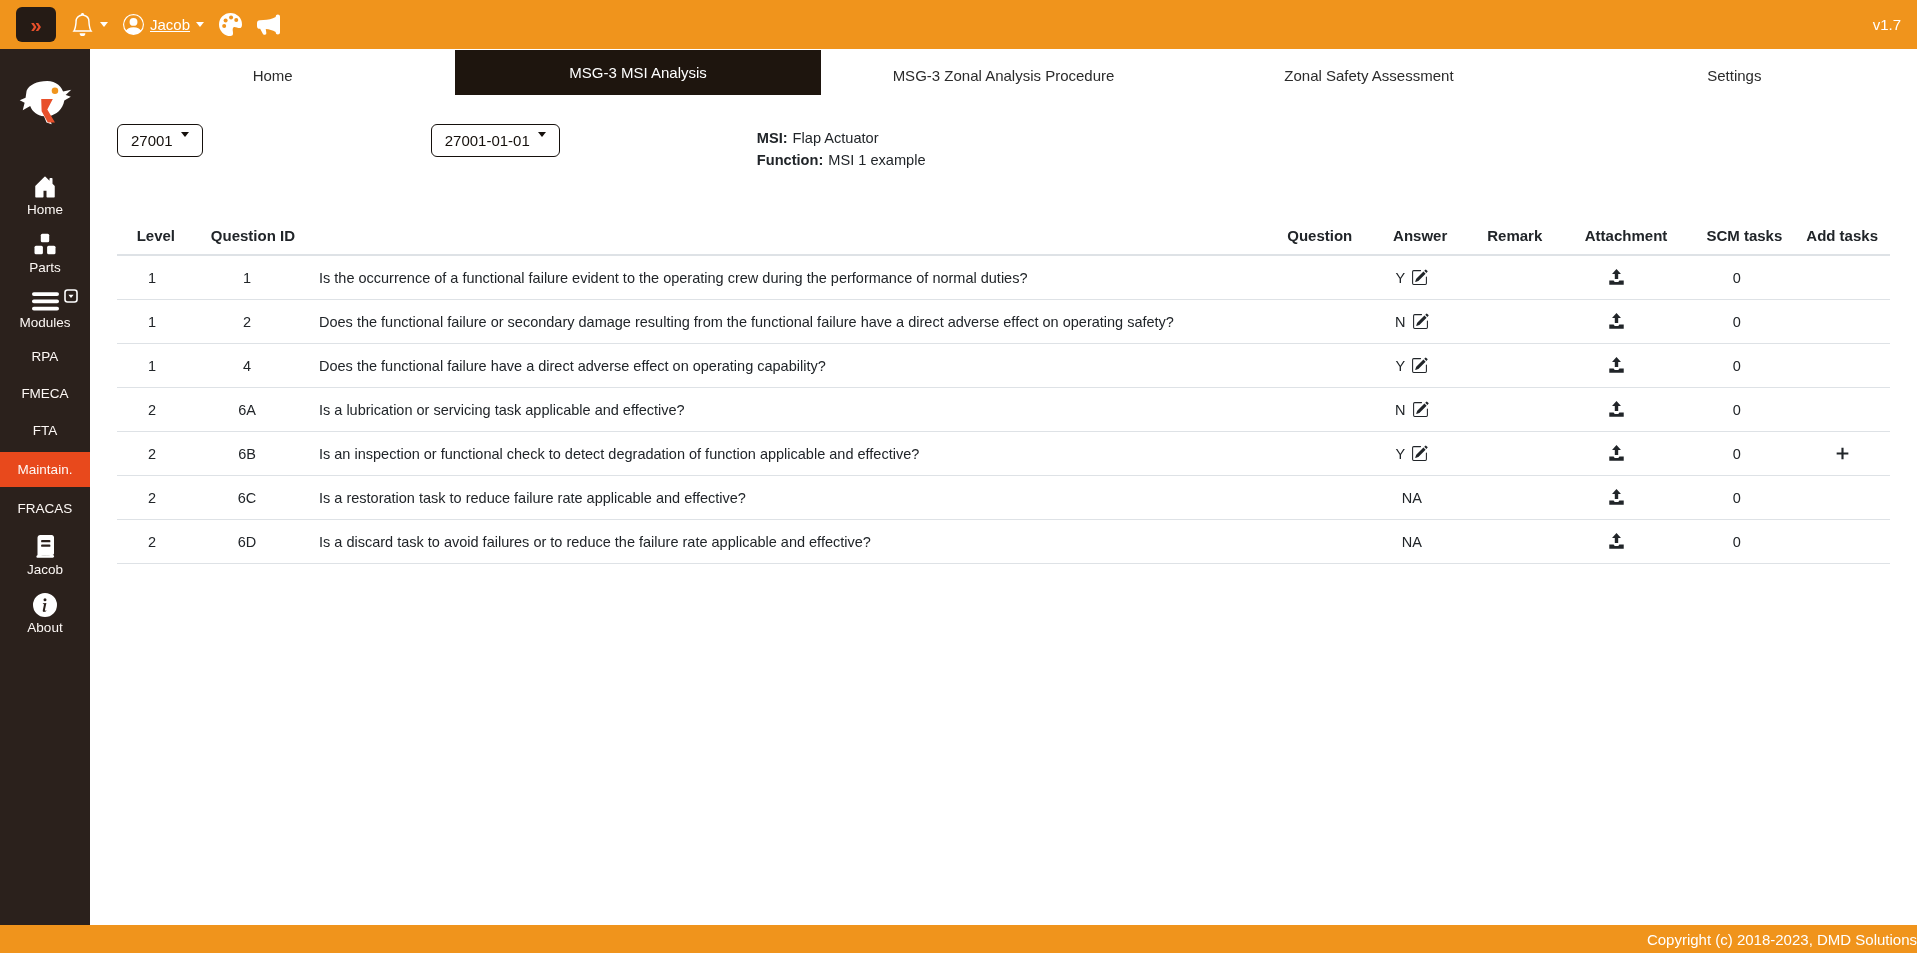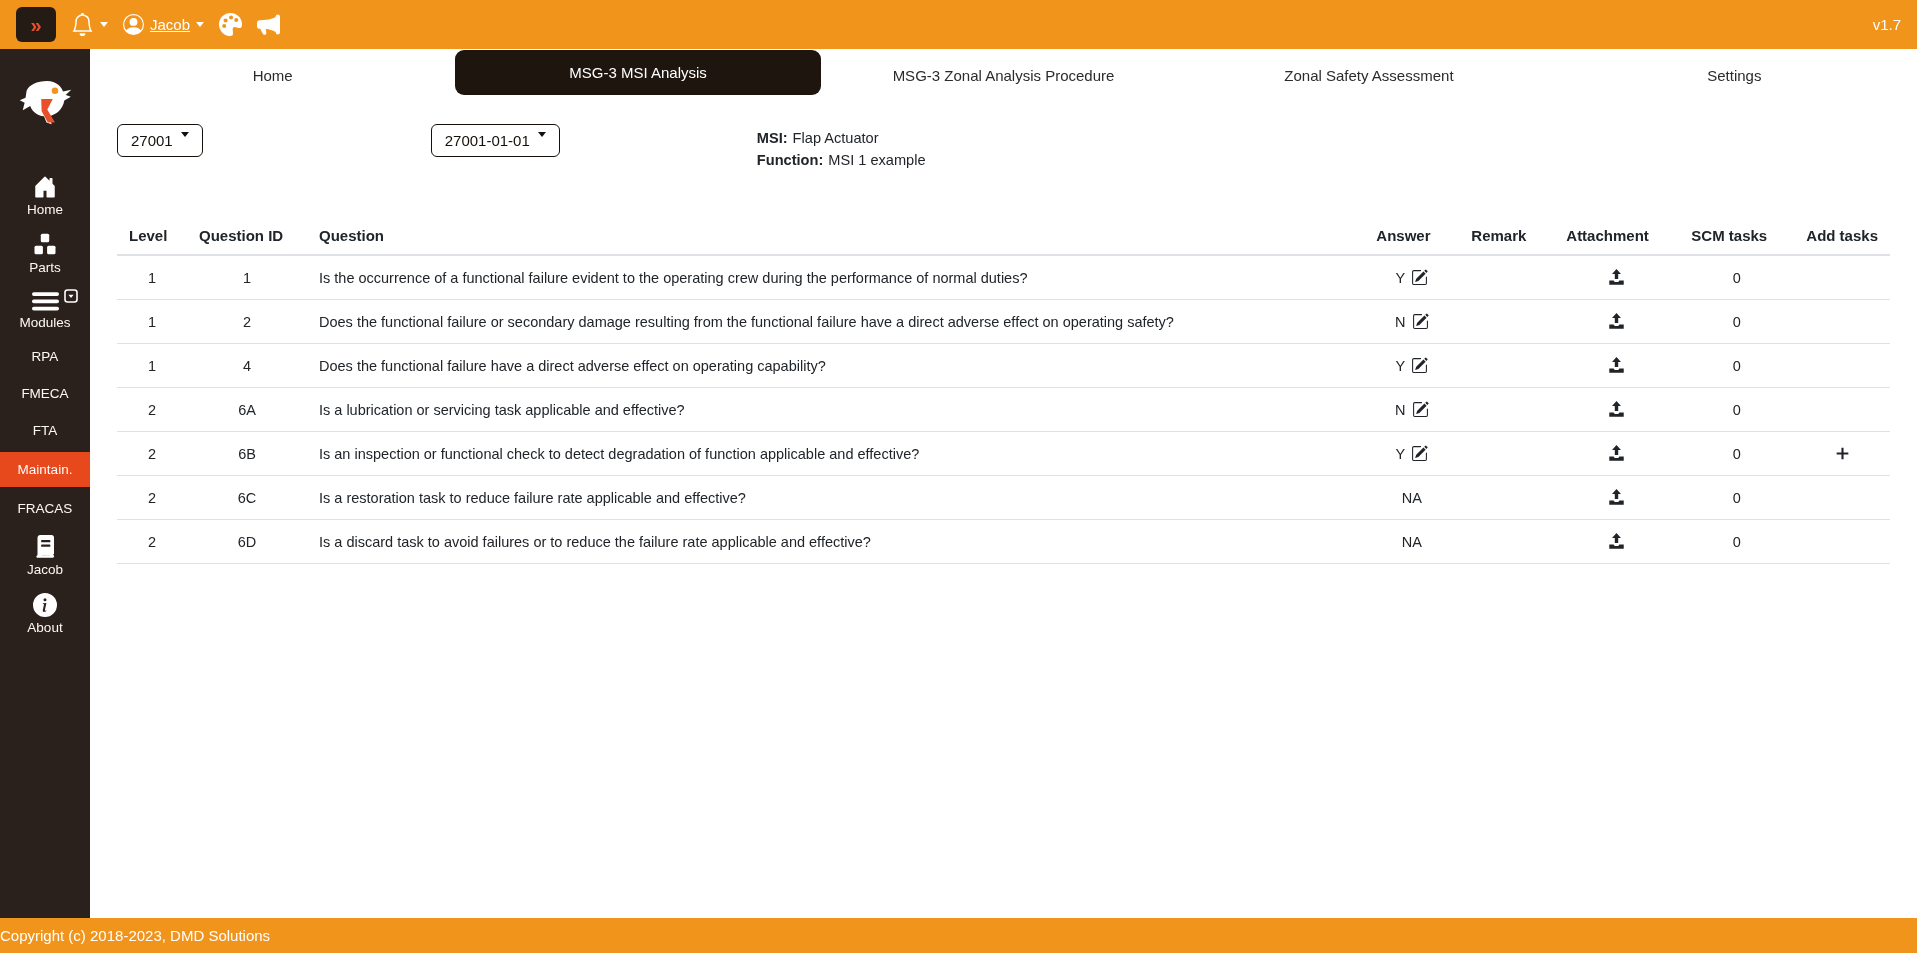--- a/index.html
+++ b/index.html
@@ -38,21 +38,21 @@
   .side-item.text-only { padding:11px 0; }
   .side-item.active { background:#E8491C; padding:10px 0; margin:3px 0; }
   .s-icon { position:relative; display:block; }
   .s-icon svg { display:block; }
   .mod-caret { position:absolute; right:-19px; top:-2px; }
 
   
   .main { flex:1; background:#fff; min-width:0; display:flex; flex-direction:column; }
   .top-nav { display:flex; height:52px; align-items:center; flex-shrink:0; }
   .nav-tab { flex:1; text-align:center; font-size:15px; color:#2b2b2b; }
-  .nav-tab.active { background:#1E150E; color:#fff; border-radius:9px;
+  .nav-tab.active { background:#1E150E; color:#fff; border-radius:0;
                     padding:14px 0; margin-top:-6px; }
 
   .page-title { margin:20px 27px 0; font-size:27px; font-weight:400; color:#15100c;
                 letter-spacing:.2px; }
   .page-title .accent { color:#E8502B; font-weight:700; }
 
   .pills { display:flex; margin:17px 27px 0; }
   .pill { padding:9px 21px; font-size:15px; background:#F8E6E3; border-radius:8px; color:#222; }
   .pill.active { background:#fff; }
 
@@ -62,37 +62,37 @@
             font-family:inherit; }
   .dd-btn .caret-down { border-top-color:#15100c; }
   .dd-failure { margin-left:228px; }
   .details-a { margin-left:197px; }
   .details-b { margin-left:118px; }
   .details-a, .details-b { font-size:14.6px; line-height:21.5px; margin-top:4px; }
   .dl { font-weight:700; margin-right:5px; }
 
   
   .answers-table { margin:46px 27px 0; width:calc(100% - 54px); border-collapse:collapse; }
-  .answers-table th { font-size:15px; font-weight:700; text-align:left;
+  .answers-table th { font-size:15px; font-weight:700; text-align:right;
                       padding:10px 12px; border-bottom:2px solid #dee2e6; white-space:nowrap; }
   .answers-table td { font-size:14.5px; padding:13px 12px; border-top:1px solid #dee2e6; }
   .answers-table tbody tr:last-child td { border-bottom:1px solid #dee2e6; }
   col.col-level { width:70px; }  col.col-qid { width:120px; }
   col.col-ans { width:95px; }    col.col-rem { width:95px; }
   col.col-att { width:125px; }   col.col-scm { width:115px; }
   col.col-add { width:95px; }
   td.c-level, td.c-qid, td.c-ans, td.c-att, td.c-scm, td.c-add { text-align:center; }
   .cell-icon { display:inline-block; vertical-align:-3px; }
   td.c-ans .cell-icon { margin-left:6px; }
   .cell-icon svg { display:block; }
   td.c-att .cell-icon, td.c-add .cell-icon { display:inline-block; }
 
   
-  .footer { height:35px; background:#F0941C; color:#fff; display:flex; align-items:center;
-            justify-content:flex-start; font-size:15px; flex-shrink:0; }
+  .footer { height:28px; background:#F0941C; color:#fff; display:flex; align-items:center;
+            justify-content:flex-end; font-size:15px; flex-shrink:0; }
 </style>
 </head>
 <body>
 
 <div class="topbar" data-interactable="false">
   <button class="expand-btn" data-interactable="true">
     <span data-interactable="false">»</span>
   </button>
   <span class="tb-group" data-interactable="true">
     <span class="tb-icon" data-interactable="false">

